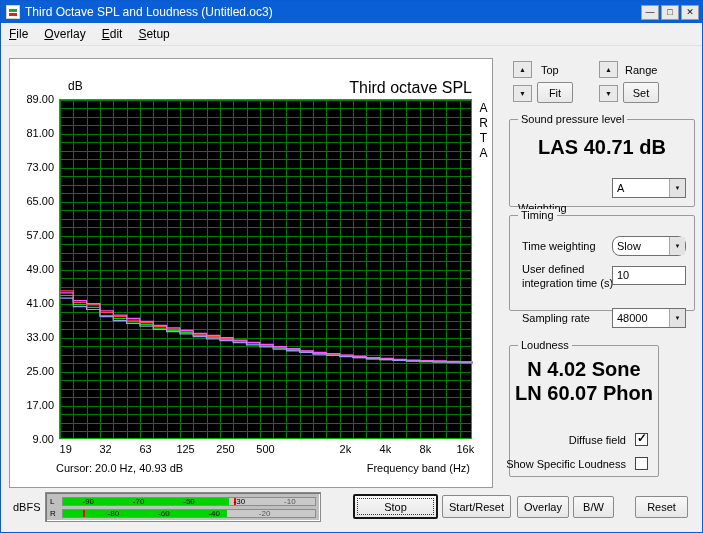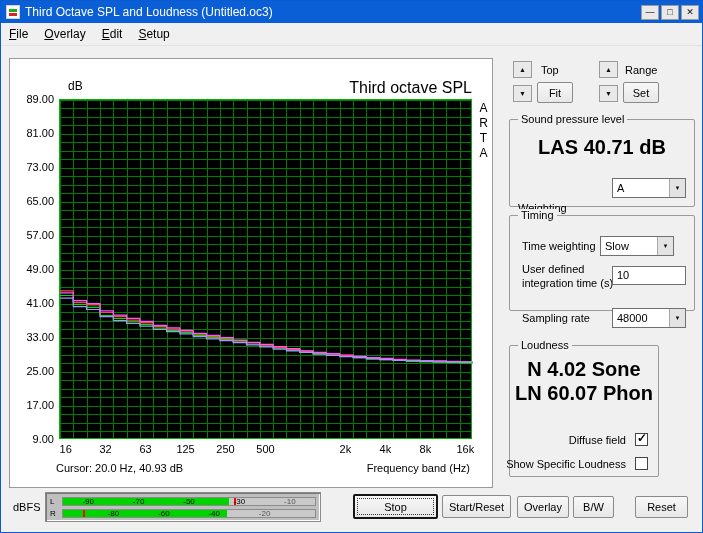--- a/index.html
+++ b/index.html
@@ -113,21 +113,21 @@
         <div class="ytick" style="top: 136px;">65.00</div>
         <div class="ytick" style="top: 170px;">57.00</div>
         <div class="ytick" style="top: 204px;">49.00</div>
         <div class="ytick" style="top: 238px;">41.00</div>
         <div class="ytick" style="top: 272px;">33.00</div>
         <div class="ytick" style="top: 306px;">25.00</div>
         <div class="ytick" style="top: 340px;">17.00</div>
         <div class="ytick" style="top: 374px;">9.00</div>
       </div>
     <div id="x-labels">
-        <div class="xtick" style="left: 55.6613px;">16</div>
+        <div class="xtick" style="left: 55.6613px;">19</div>
         <div class="xtick" style="left: 95.629px;">32</div>
         <div class="xtick" style="left: 135.597px;">63</div>
         <div class="xtick" style="left: 175.565px;">125</div>
         <div class="xtick" style="left: 215.532px;">250</div>
         <div class="xtick" style="left: 255.5px;">500</div>
         <div class="xtick" style="left: 295.468px; margin-top: 48px;">1k</div>
         <div class="xtick" style="left: 335.435px;">2k</div>
         <div class="xtick" style="left: 375.403px;">4k</div>
         <div class="xtick" style="left: 415.371px;">8k</div>
         <div class="xtick" style="left: 455.339px;">16k</div>
@@ -151,21 +151,21 @@
     <div class="lbl" style="left:8px;top:62px;margin-top:20px;">Weighting</div>
     <div class="dropdown" style="right:8px;top:58px;">
       <span class="dd-value">A</span>
       <span class="dd-btn"></span>
     </div>
   </div>
 
   <div class="groupbox" style="left:508px;top:214px;width:186px;height:96px;">
     <div class="group-label">Timing</div>
     <div class="lbl" style="left:12px;top:24px;">Time weighting</div>
-    <div class="dropdown" style="right:20px;top:20px;">
+    <div class="dropdown" style="right:8px;top:20px;border-radius:8px;">
       <span class="dd-value">Slow</span>
       <span class="dd-btn"></span>
     </div>
     <div class="lbl" style="left:12px;top:47px;">User defined</div>
     <div class="lbl" style="left:12px;top:61px;">integration time (s)</div>
     <div class="textinput" style="right:8px;top:50px;">10</div>
     <div class="lbl" style="left:12px;top:96px;">Sampling rate</div>
     <div class="dropdown" style="right:8px;top:92px;">
       <span class="dd-value">48000</span>
       <span class="dd-btn"></span>

